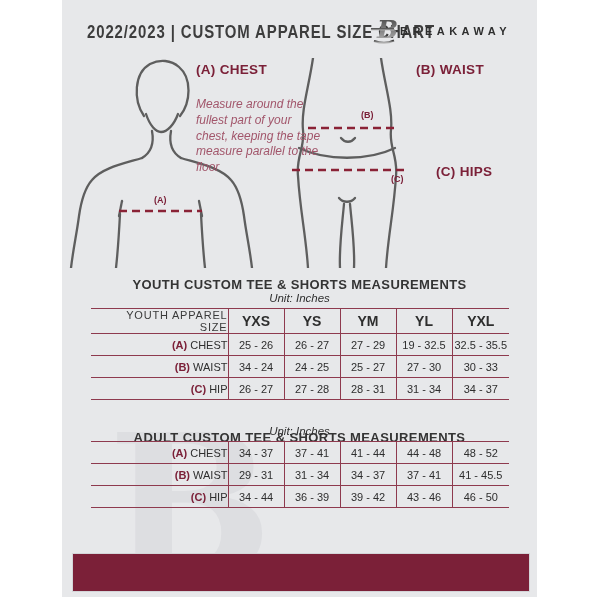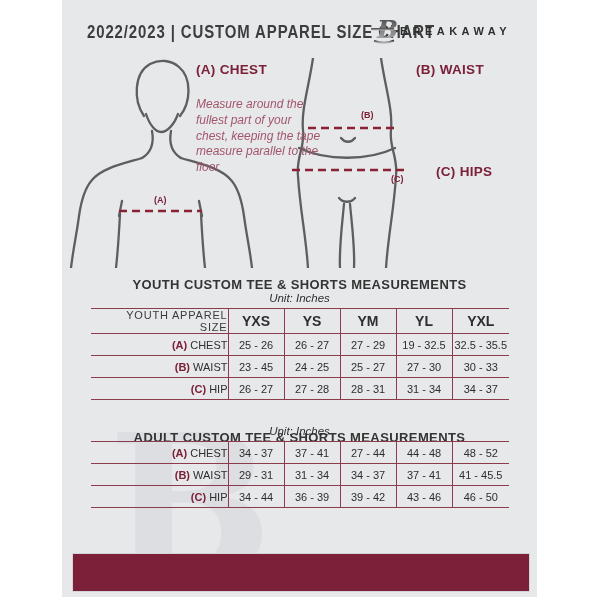--- a/index.html
+++ b/index.html
@@ -155,21 +155,21 @@
         <tr>
           <td class="c0"><span class="pfx">(A)</span> <span>CHEST</span></td>
           <td>25 - 26</td>
           <td>26 - 27</td>
           <td>27 - 29</td>
           <td>19 - 32.5</td>
           <td>32.5 - 35.5</td>
         </tr>
         <tr>
           <td class="c0"><span class="pfx">(B)</span> <span>WAIST</span></td>
-          <td>23 - 45</td>
+          <td>34 - 24</td>
           <td>24 - 25</td>
           <td>25 - 27</td>
           <td>27 - 30</td>
           <td>30 - 33</td>
         </tr>
         <tr>
           <td class="c0"><span class="pfx">(C)</span> <span>HIP</span></td>
           <td>26 - 27</td>
           <td>27 - 28</td>
           <td>28 - 31</td>
@@ -188,21 +188,21 @@
             <col style="width:56px">
             <col style="width:56px">
             <col style="width:56px">
             <col style="width:57px">
           </colgroup>
         <tbody>
         <tr>
           <td class="c0"><span class="pfx">(A)</span> <span>CHEST</span></td>
           <td>34 - 37</td>
           <td>37 - 41</td>
-          <td>27 - 44</td>
+          <td>41 - 44</td>
           <td>44 - 48</td>
           <td>48 - 52</td>
         </tr>
         <tr>
           <td class="c0"><span class="pfx">(B)</span> <span>WAIST</span></td>
           <td>29 - 31</td>
           <td>31 - 34</td>
           <td>34 - 37</td>
           <td>37 - 41</td>
           <td>41 - 45.5</td>

